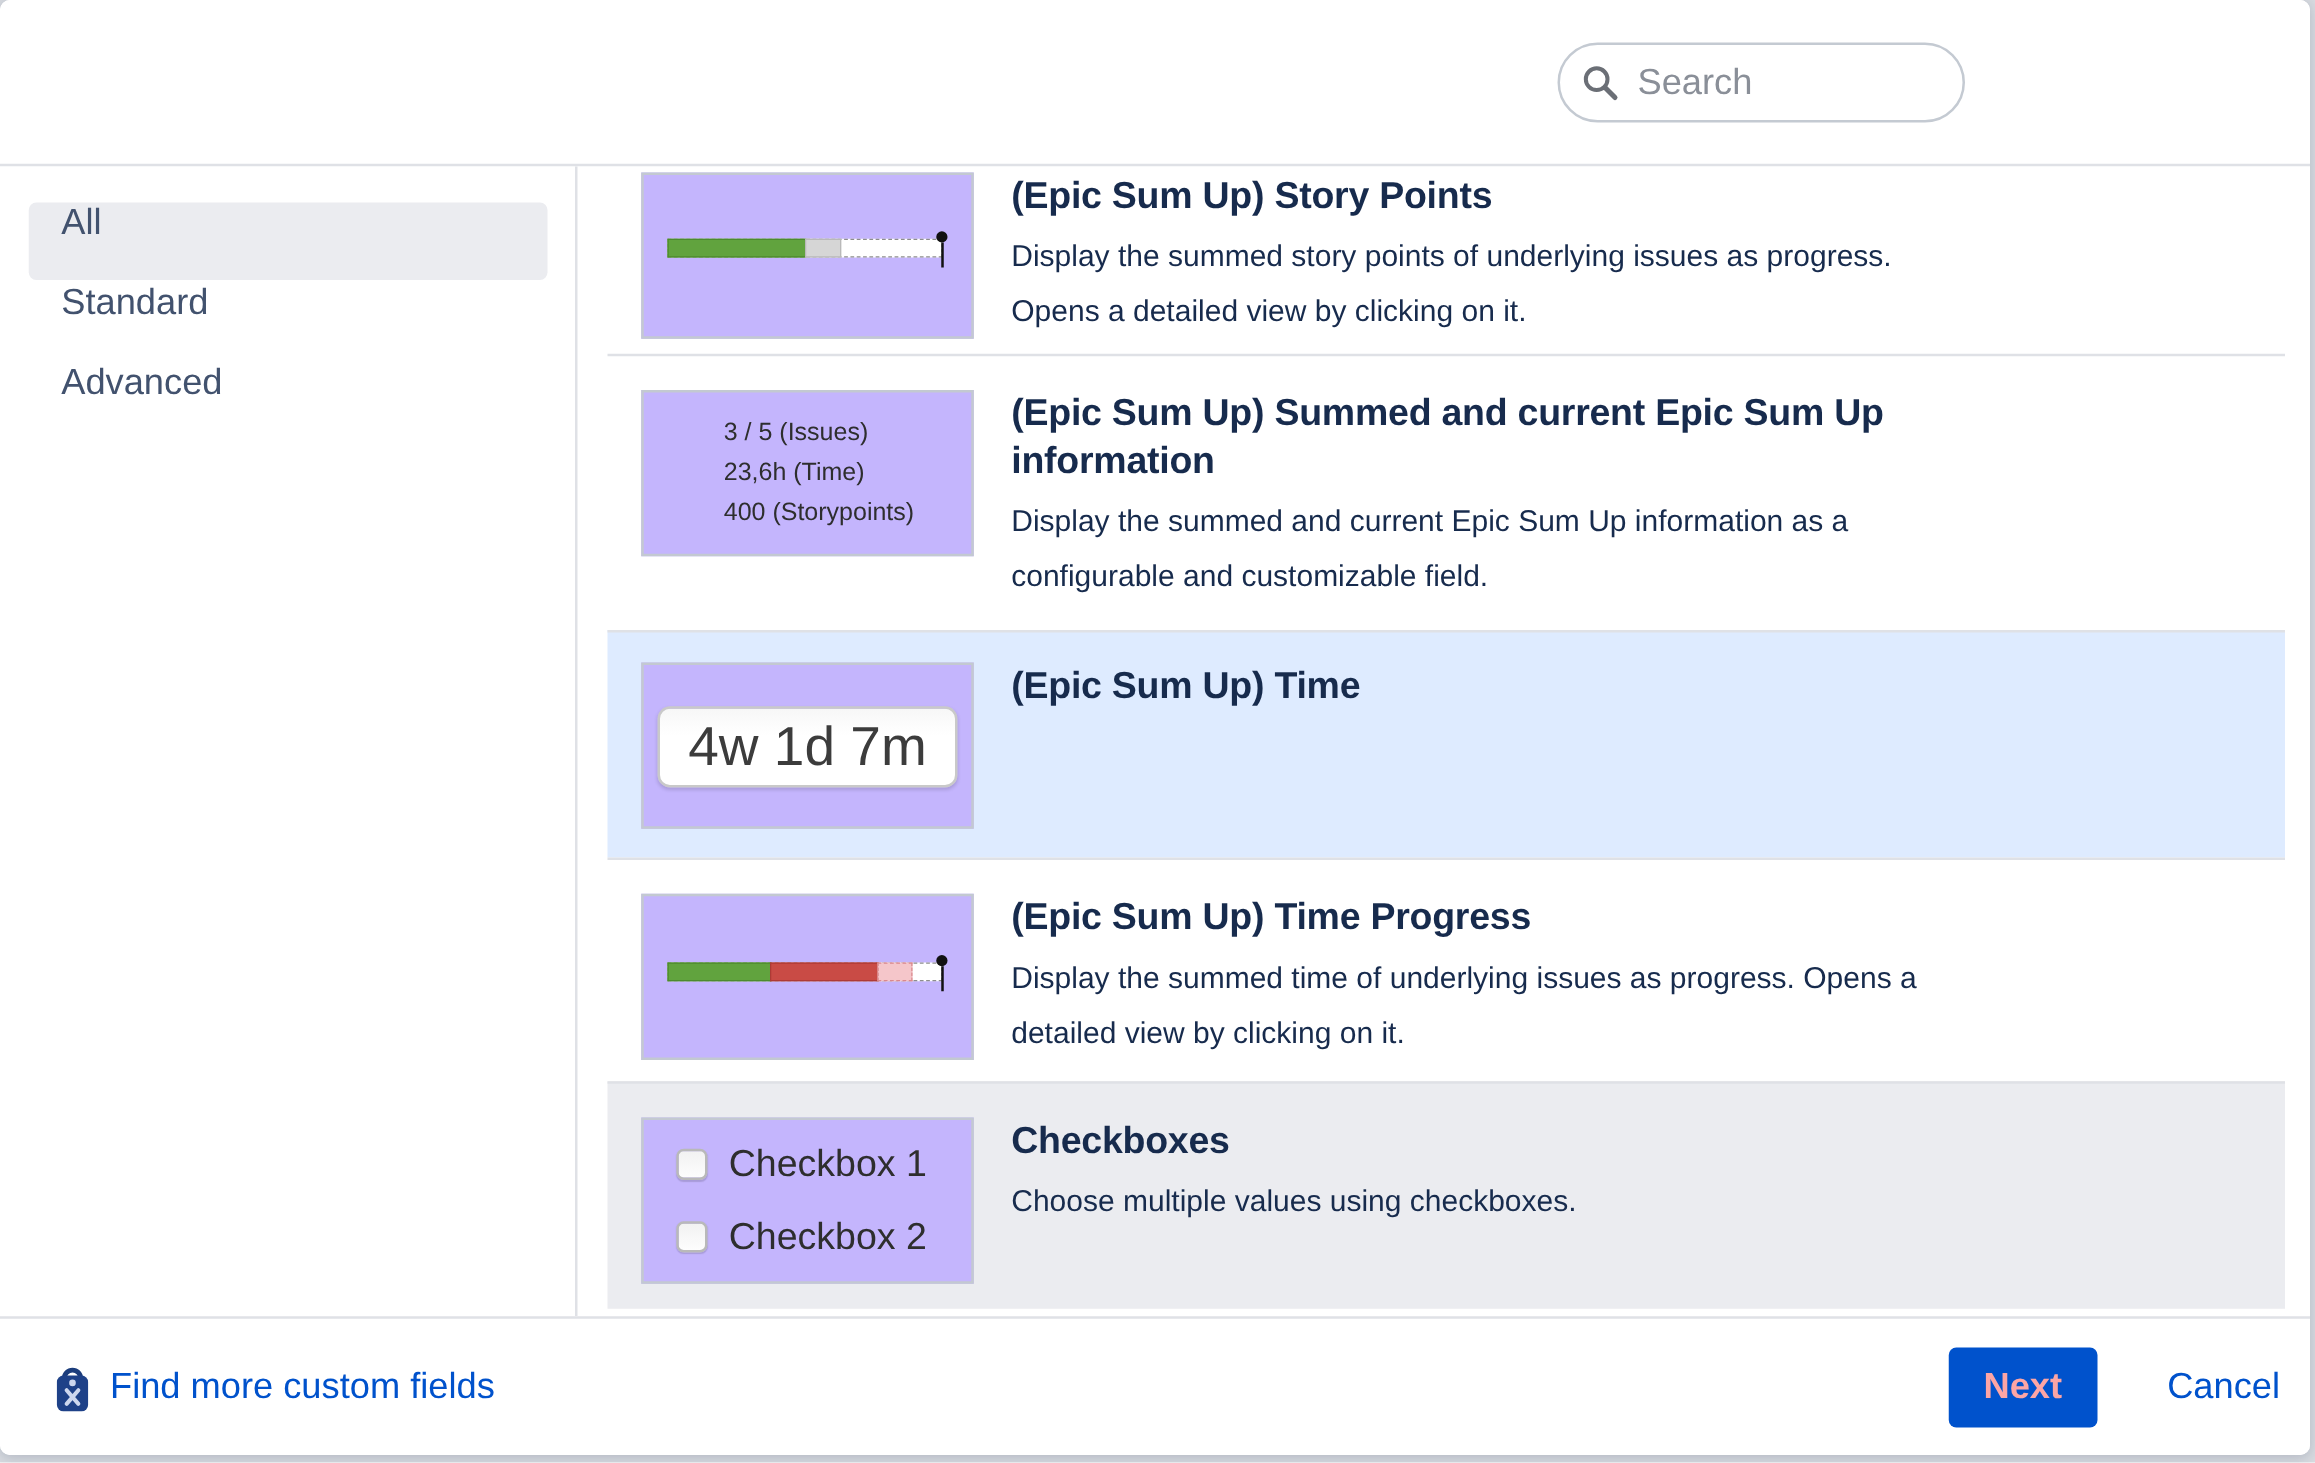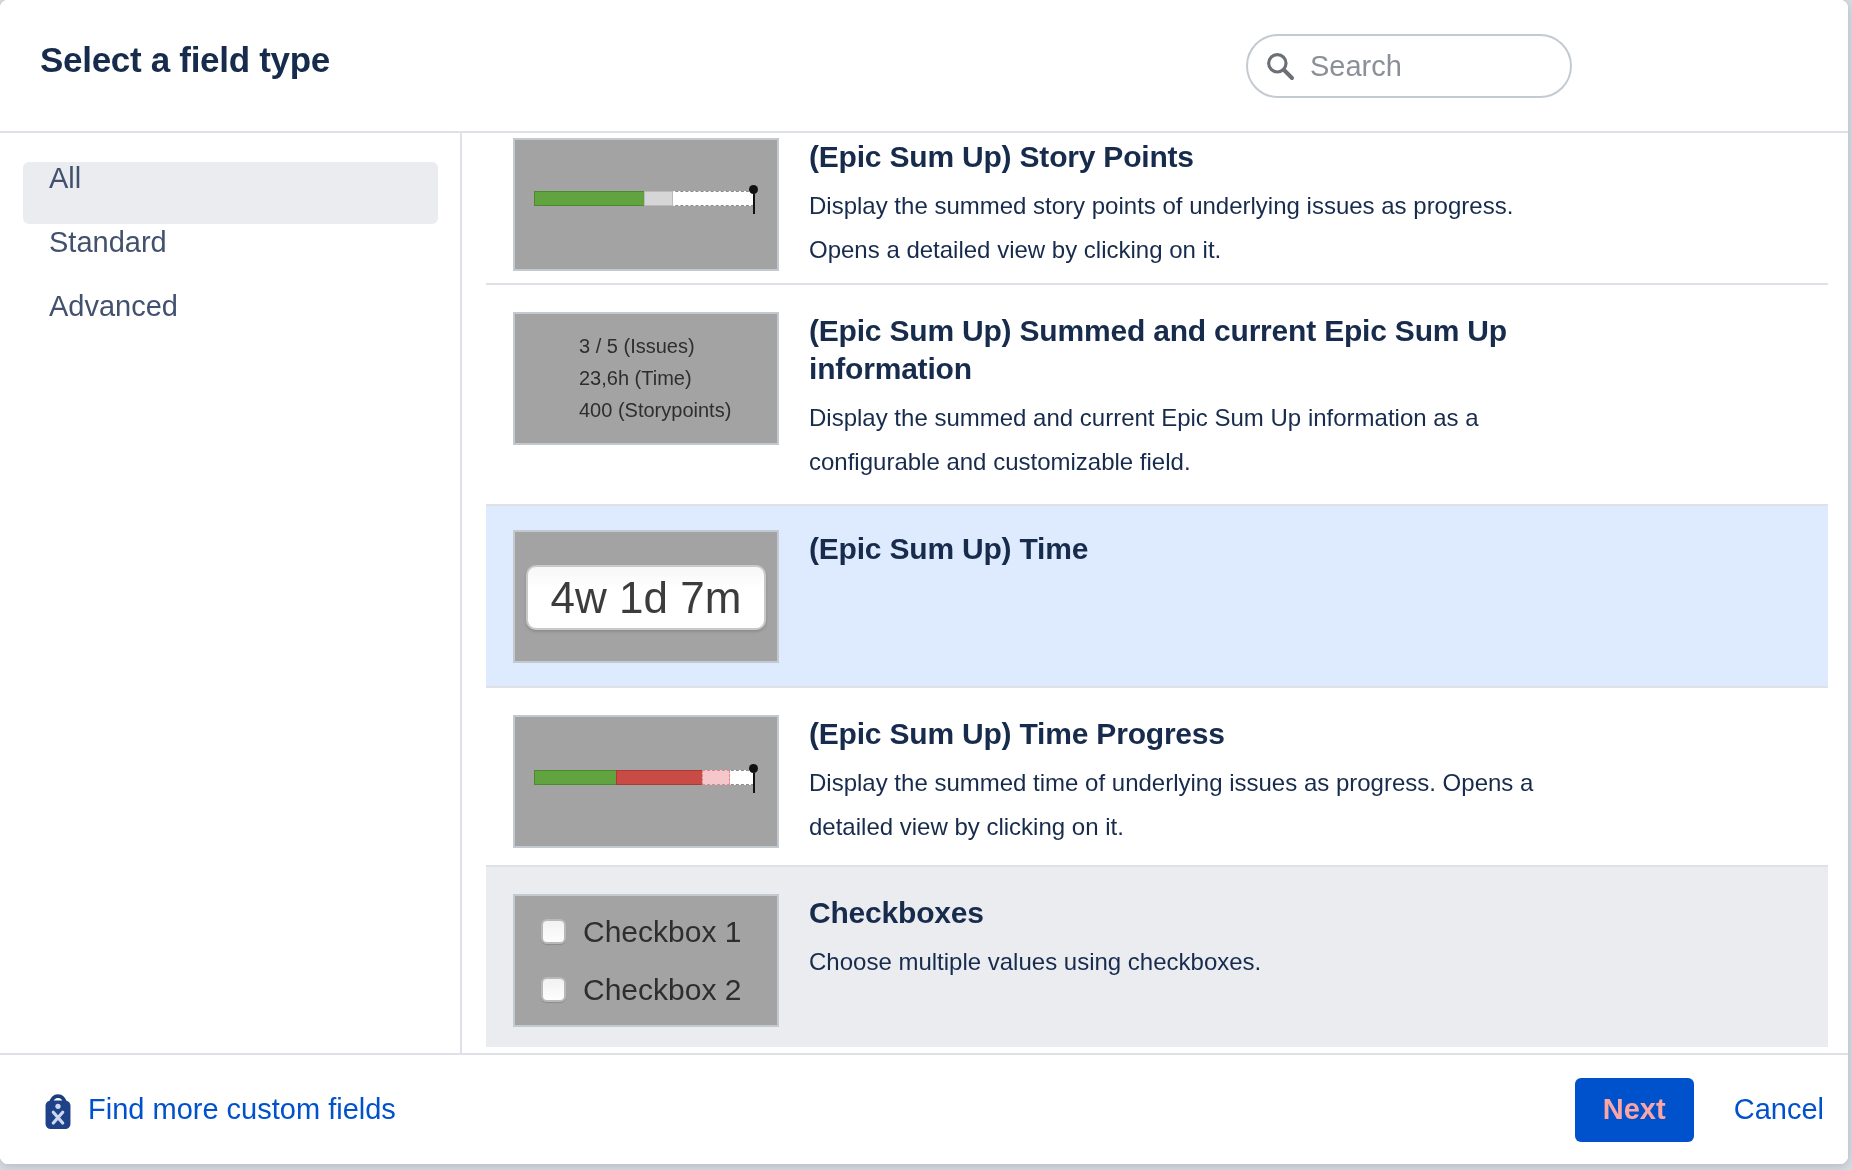--- a/index.html
+++ b/index.html
@@ -81,21 +81,21 @@
   }
   .row.first { border-top:none; padding-top:5px; height:150px; }
   .row.r2 { height:221px; }
   .row.r3 { height:182px; padding-top:24px; }
   .row.r4 { height:179px; }
   .row.r5 { height:182px; }
   .row.selected { background:#deebff; }
   .row.hovered  { background:#ebecf0; }
   .thumb {
     flex:0 0 266px; width:266px; height:133px;
-    background:#a3a3a3;
+    background:#c4b5fd;
     border:2px solid #c3c9d1;
     position:relative;
     overflow:hidden;
   }
   .row-text { margin-left:30px; flex:1; min-width:0; }
   .row-title {
     font-size:30px; font-weight:700; color:#172b4d;
     line-height:38px; letter-spacing:-.2px;
     white-space:pre-line;
     margin-bottom:8px;
@@ -166,32 +166,31 @@
   .footer-spacer { flex:1; }
   .next-btn {
     width:119px; height:64px;
     background:#0052cc; color:#fca5a5;
     border:none; border-radius:6px;
     font-size:29px; font-weight:700;
     font-family:"Liberation Sans","DejaVu Sans",sans-serif;
     cursor:pointer;
   }
   .cancel-link {
-    margin-left:40px;
+    margin-left:56px;
     color:#0052cc; font-size:29px;
     cursor:pointer; text-decoration:none;
   }
 </style>
 </head>
 <body>
 
 <div class="modal">
 
   <div class="modal-header">
-    <div class="modal-title">Select a field type</div>
     <div class="search-wrap">
       <svg class="search-icon" viewBox="0 0 24 24">
         <circle cx="10" cy="10" r="6.5" fill="none" stroke="#6b6f76" stroke-width="2.4"></circle>
         <line x1="15" y1="15" x2="21" y2="21" stroke="#6b6f76" stroke-width="3" stroke-linecap="round"></line>
       </svg>
       <input class="search-input" type="text" placeholder="Search" style="">
     </div>
   </div>
 
   <div class="sidebar">

